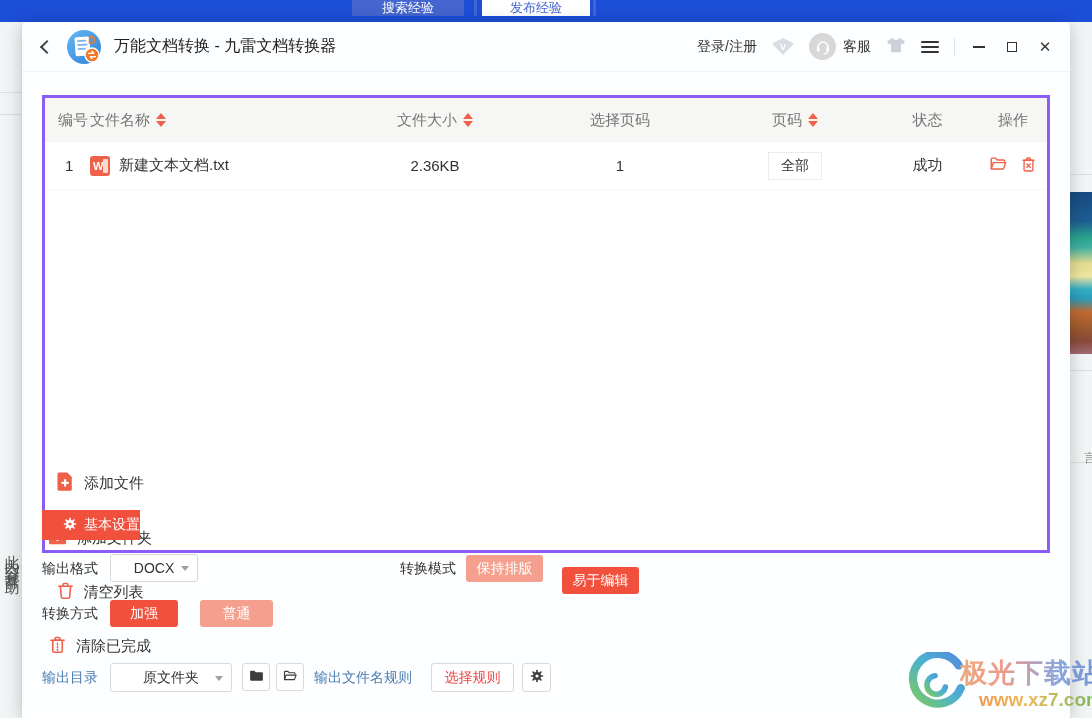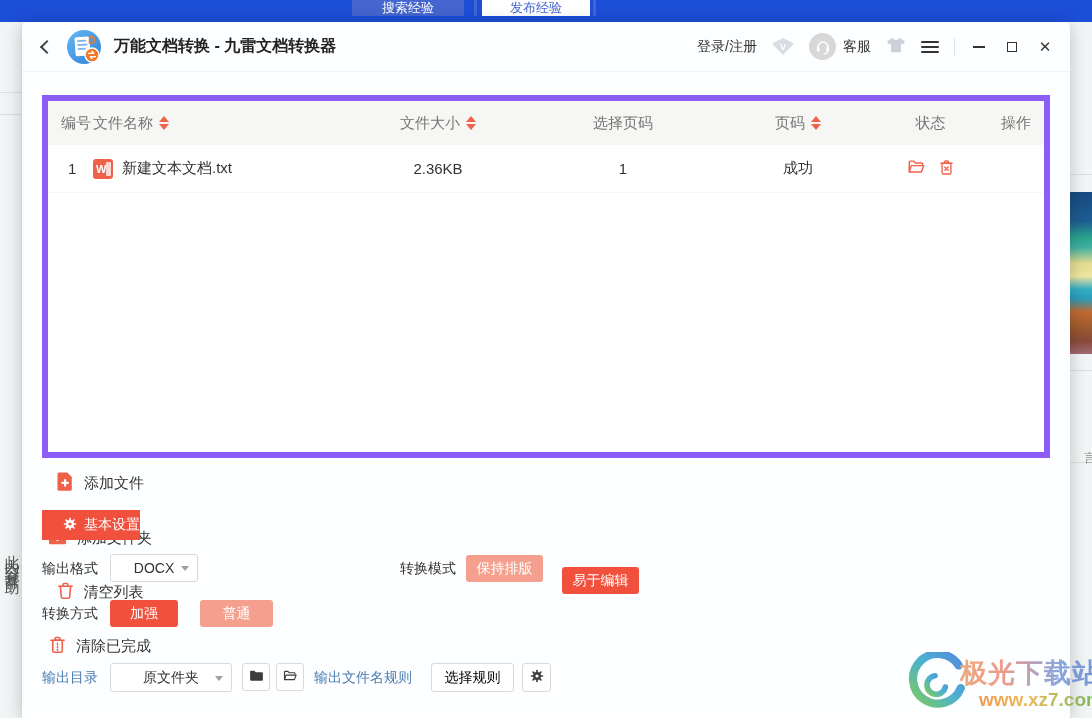--- a/index.html
+++ b/index.html
@@ -28,39 +28,39 @@
   .bg-right-char { position:absolute; right:-4px; top:428px; font-size:12px; color:#8a8a8a; }
 
   
   .window { position:absolute; left:22px; top:22px; width:1048px; height:696px; background:#fdfeff;
     box-shadow:0 2px 18px rgba(0,0,0,.22); border-radius:6px 6px 0 0; z-index:2; }
 
   .titlebar { position:absolute; left:0; top:0; width:100%; height:50px; display:flex; align-items:center;
     padding:0 16px; border-bottom:1px solid #f0f2f3; border-radius:6px 6px 0 0; background:#fdfeff; }
   .back-chevron { width:10px; height:10px; border-left:2px solid #444; border-bottom:2px solid #444; transform:rotate(45deg); margin:0 8px 0 4px; }
   .logo { width:36px; height:36px; margin-left:6px; }
-  .app-title { font-size:16px; font-weight:700; color:#222; margin-left:12px; }
+  .app-title { font-size:16px; font-weight:400; color:#222; margin-left:12px; }
   .tb-right { margin-left:auto; display:flex; align-items:center; gap:15px; }
   .login { font-size:14px; color:#333; }
   .vip { width:22px; height:17px; position:relative; }
   .vip .shape { position:absolute; inset:0; background:#d9dde3; clip-path:polygon(50% 0,100% 32%,50% 100%,0 32%); }
   .vip .v { position:absolute; inset:0; display:flex; align-items:center; justify-content:center; color:#fff; font-size:9px; font-weight:700; }
   .service { display:flex; align-items:center; gap:7px; }
   .avatar { width:27px; height:27px; border-radius:50%; background:#d8d8d8; display:flex; align-items:center; justify-content:center; }
   .service-label { font-size:14px; color:#333; }
   .menu-bars { display:flex; flex-direction:column; gap:3px; }
   .menu-bars span { display:block; width:18px; height:2px; background:#333; border-radius:1px; }
   .tb-sep { width:1px; height:18px; background:#e2e2e2; }
   .win-btn { width:18px; height:18px; display:flex; align-items:center; justify-content:center; }
   .min-glyph { width:12px; height:2px; background:#333; }
   .max-glyph { width:10px; height:10px; border:1.5px solid #333; }
   .close-glyph { font-size:15px; color:#333; line-height:1; }
 
   
-  .table { position:absolute; left:20px; top:73px; width:1008px; height:363px; background:#fff; border:6px solid #8b5cf6; }
+  .table { position:absolute; left:20px; top:73px; width:1008px; height:458px; background:#fff; border:3px solid #8b5cf6; }
   .grid-cols { display:grid; grid-template-columns:45px 250px 190px 180px 170px 95px 76px; align-items:center; }
   .thead { height:44px; background:#f6f6f4; color:#757575; font-size:15px; }
   .th { display:flex; align-items:center; gap:6px; }
   .th.center, .td.center { justify-content:center; text-align:center; }
   .td { display:flex; align-items:center; }
   .c1 { padding-left:13px; }
   .trow { height:48px; font-size:15px; color:#333; border-bottom:1px solid #f7f7f7; background:#fff; }
   .trow .c1 { padding-left:20px; }
   .sort { display:inline-flex; flex-direction:column; gap:2px; }
   .sort i { display:block; width:0; height:0; border-left:5px solid transparent; border-right:5px solid transparent; }
@@ -80,21 +80,21 @@
   
   .section-tab { position:absolute; left:20px; top:488px; width:98px; height:30px; background:#f0503c; color:#fff; font-size:14px; display:flex; align-items:center; justify-content:flex-end; gap:7px; }
   .slabel { position:absolute; font-size:14px; color:#333; }
   .slabel.blue { color:#4a7cb0; }
   .select { position:absolute; border:1px solid #d9d9d9; border-radius:3px; background:#fff; display:flex; align-items:center; justify-content:center; font-size:14px; color:#333; }
   .caret { position:absolute; right:8px; top:50%; margin-top:-2px; width:0; height:0; border-left:4px solid transparent; border-right:4px solid transparent; border-top:5px solid #9aa0a6; }
   .pill { position:absolute; height:27px; border-radius:3px; color:#fff; font-size:14px; display:flex; align-items:center; justify-content:center; }
   .pill.solid { background:#f0503c; }
   .pill.light { background:#f5a08f; }
   .sq-btn { position:absolute; width:28px; height:28px; border:1px solid #d9d9d9; border-radius:3px; background:#fff; display:flex; align-items:center; justify-content:center; }
-  .btn-rule { position:absolute; left:409px; top:641px; width:83px; height:29px; border:1px solid #d9d9d9; border-radius:3px; background:#fff; font-size:14px; color:#000000; display:flex; align-items:center; justify-content:center; }
+  .btn-rule { position:absolute; left:409px; top:641px; width:83px; height:29px; border:1px solid #d9d9d9; border-radius:3px; background:#fff; font-size:14px; color:#ef4444; display:flex; align-items:center; justify-content:center; }
   .btn-start { position:absolute; left:941px; top:634px; width:104px; height:38px; background:#f0503c; color:#fff; border-radius:4px; font-size:15px; display:flex; align-items:center; justify-content:center; }
 
   
   .watermark { position:absolute; left:905px; top:646px; width:200px; height:72px; z-index:6; pointer-events:none; opacity:.88; }
   .wm-logo { position:absolute; left:0; top:6px; }
   .wm-name { position:absolute; left:55px; top:9px; font-size:27px; font-weight:700; letter-spacing:1px; white-space:nowrap;
     background:linear-gradient(90deg,#e9a06b,#ef8d7a 30%,#7a9bd8 70%,#5f86cf); -webkit-background-clip:text; background-clip:text; color:transparent; }
   .wm-url { position:absolute; left:74px; top:43px; font-size:19px; font-weight:700; white-space:nowrap;
     background:linear-gradient(90deg,#ef8a3c,#e8b23c 40%,#58b14a); -webkit-background-clip:text; background-clip:text; color:transparent; }
 </style>
@@ -227,20 +227,23 @@
         <div class="td c1">1</div>
         <div class="td name-cell">
           <span class="file-icon">
             <span class="w">W</span>
               <span class="page"></span>
           </span>
           <span>新建文本文档.txt</span>
         </div>
         <div class="td center">2.36KB</div>
         <div class="td center">1</div>
+        <div class="td center">
+          <span class="range-box">全部</span>
+        </div>
         <div class="td center">成功</div>
         <div class="td ops">
           <span>
             <svg width="18" height="18" viewBox="0 0 20 20" fill="none" stroke="#f0614a" stroke-width="1.6" stroke-linejoin="round">
               <path d="M2.5 15.5 v-11 a1 1 0 0 1 1-1 h4 l1.8 2 h7 a1 1 0 0 1 1 1 v1.5"></path>
               <path d="M2.5 15.5 l2.2-7 h13.8 l-2.5 7 z"></path>
             </svg>
           </span>
           <span>
             <svg width="17" height="17" viewBox="0 0 20 20" fill="none" stroke="#f0614a" stroke-width="1.6" stroke-linecap="round" stroke-linejoin="round">

